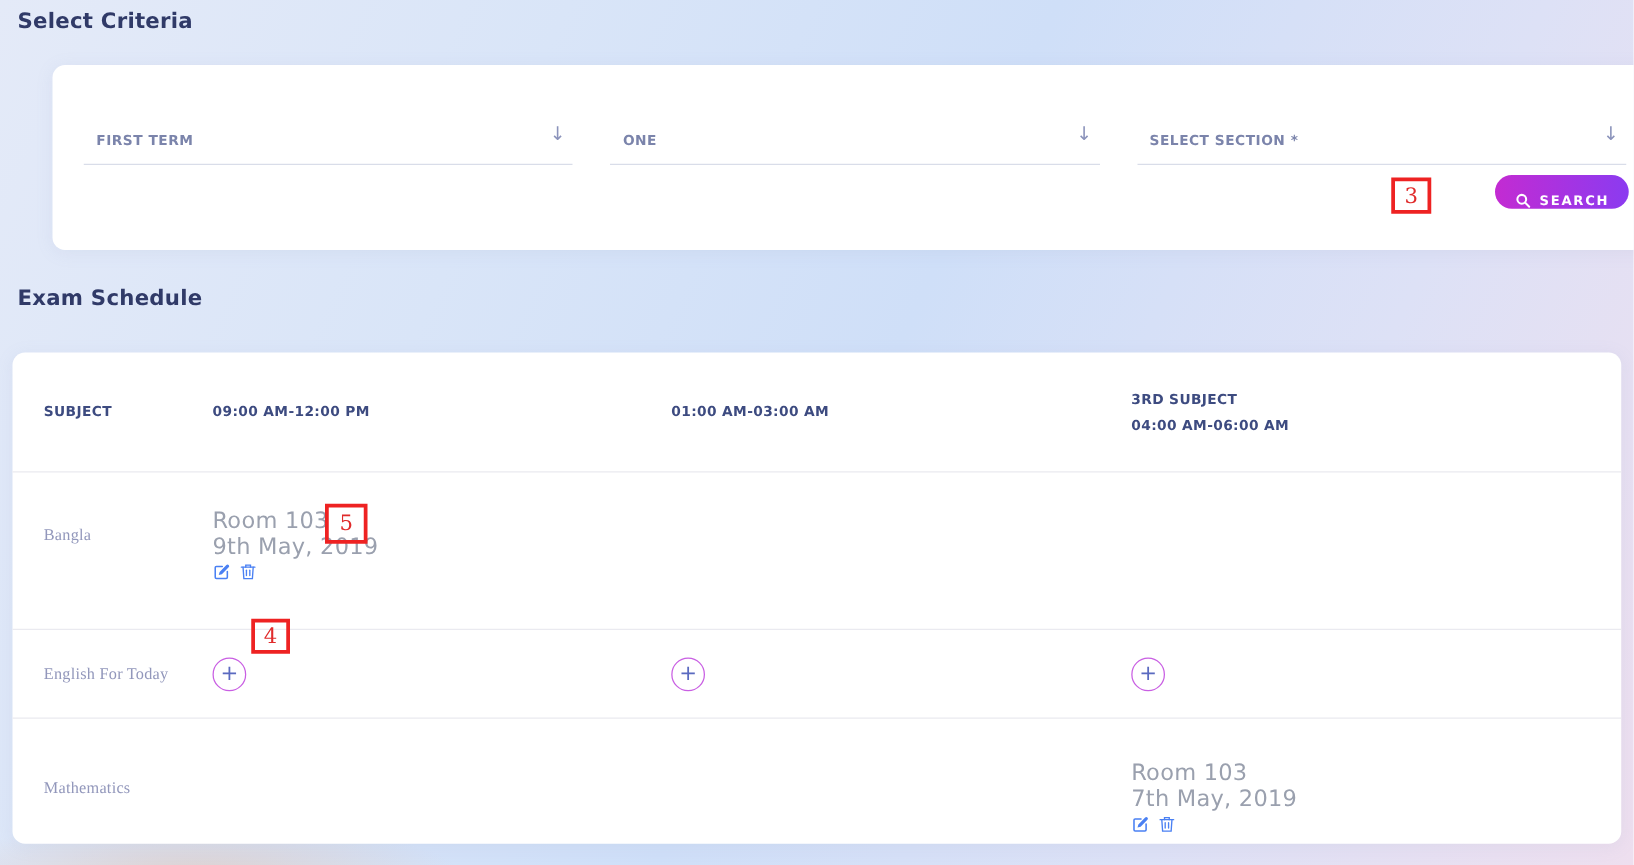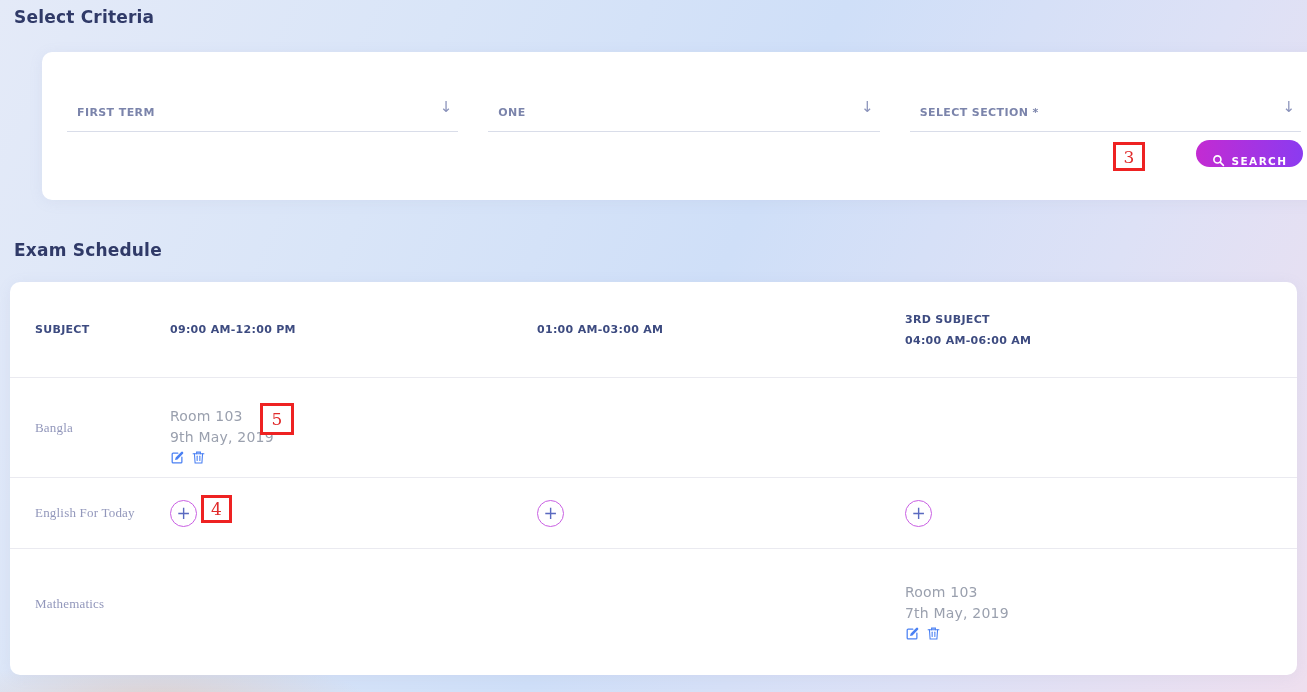--- a/index.html
+++ b/index.html
@@ -19,21 +19,21 @@
   }
   .section-title {
     position: absolute;
     left: 14px;
     font-size: 17px;
     font-weight: 600;
     letter-spacing: 0.2px;
     color: #303a68;
   }
   .t1 { top: 7px; }
-  .t2 { top: 240px; }
+  .t2 { top: 229px; }
   .card {
     position: absolute;
     left: 10px;
     width: 1287px;
     background: #ffffff;
     border-radius: 10px;
     box-shadow: 0 2px 14px rgba(140,150,190,0.10);
   }
   .card1 { top: 52px; height: 148px; margin-left: 32px; }
   .card2 { top: 282px; height: 393px; }
@@ -86,37 +86,37 @@
   
   .trow {
     display: grid;
     grid-template-columns: 135px 367px 368px 1fr;
     padding: 0 25px;
     align-items: center;
   }
   .thead { height: 95px; }
   .trow + .trow { border-top: 1px solid #eaeaf0; }
   .r1 { height: 100px; }
-  .r2 { height: 71px; }
+  .r2 { height: 71px; margin-top: 26px; }
   .r3 { height: 110px; }
   .col-head {
     font-size: 11px;
     font-weight: 700;
     letter-spacing: 0.3px;
     color: #3d4b80;
     line-height: 21px;
   }
   .subject-cell {
     font-size: 13px;
     color: #9297bb;
     letter-spacing: 0.2px;
     font-family: Liberation Serif, serif;
   }
   .entry-cell {
-    font-size: 14px;
+    font-size: 18px;
     color: #9aa0ae;
     line-height: 21px;
     letter-spacing: 0.2px;
     margin-top: 16px;
   }
   .entry-actions {
     display: flex;
     align-items: center;
     gap: 7px;
     margin-top: 2px;

